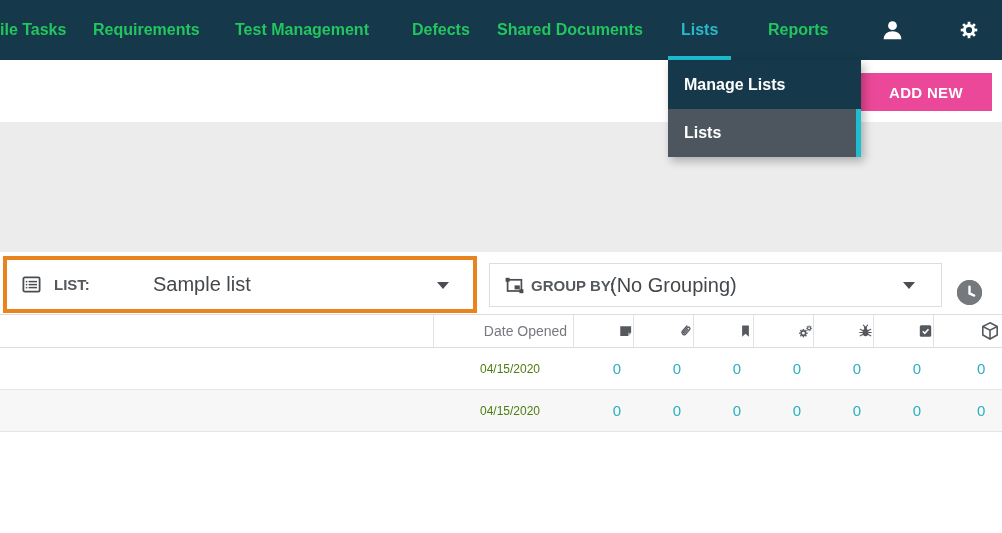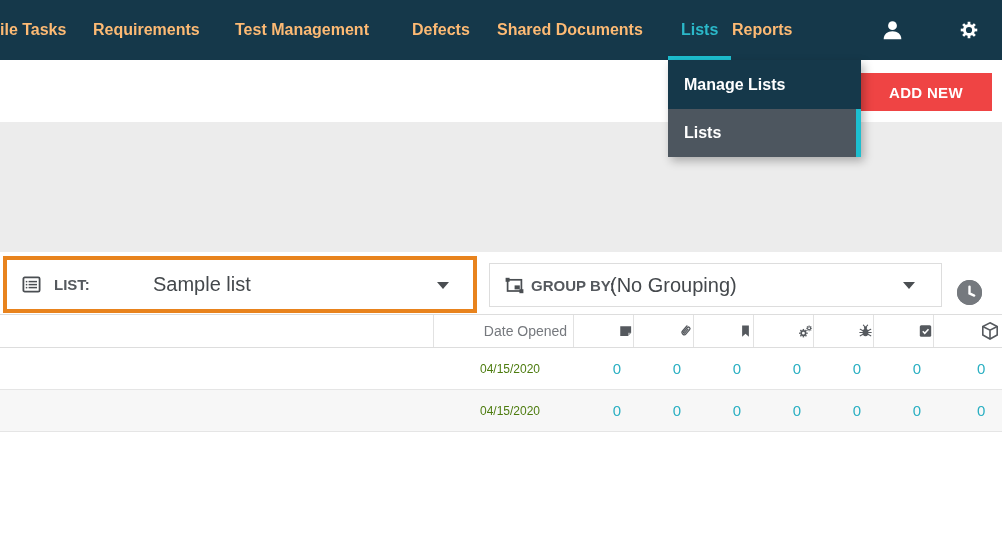--- a/index.html
+++ b/index.html
@@ -3,38 +3,38 @@
 <meta charset="utf-8">
 <style>
   * { margin:0; padding:0; box-sizing:border-box; }
   html,body { width:1002px; height:533px; overflow:hidden; background:#fff;
     font-family:"Liberation Sans","DejaVu Sans",sans-serif; }
   #screen { position:relative; width:1002px; height:533px; background:#fff; }
 
   
   .nav { position:absolute; left:0; top:0; width:1002px; height:60px; background:#15384a; }
   .nav-item { position:absolute; top:0; height:60px; line-height:60px;
-    color:#fdba74; font-size:16px; font-weight:bold; cursor:pointer; white-space:nowrap; }
+    color:#22c55e; font-size:16px; font-weight:bold; cursor:pointer; white-space:nowrap; }
   .nav-item.active { color:#2bb8c9; }
   .nav-underline { position:absolute; left:668px; top:56px; width:63px; height:4px; background:#1dbecf; }
   .nav-icon-btn { position:absolute; top:0; width:36px; height:60px; display:flex;
     align-items:center; justify-content:center; cursor:pointer; }
 
   
   .menu { position:absolute; left:668px; top:60px; width:193px; z-index:30;
     box-shadow:3px 4px 9px rgba(0,0,0,.28); }
   .menu-item { height:49px; line-height:49px; padding-left:16px; color:#fff;
     font-size:16px; font-weight:bold; cursor:pointer; }
   .menu-item.first { background:#15384a; }
   .menu-item.hovered { background:#4d565f; height:48px; line-height:48px;
     border-right:5px solid #1dbecf; }
 
   
   .add-new { position:absolute; left:860px; top:73px; width:132px; height:38px;
-    background:#ef4444; color:#fff; font-size:15px; font-weight:bold;
+    background:#ec4899; color:#fff; font-size:15px; font-weight:bold;
     border:none; letter-spacing:.3px; cursor:pointer; font-family:inherit; }
 
   
   .panel { position:absolute; left:0; top:122px; width:1002px; height:130px; background:#ececec; }
 
   .combo-list { position:absolute; left:3px; top:134px; width:474px; height:57px;
     background:#fff; border:4px solid #e8831d; cursor:pointer; }
   .combo-list .inner { position:relative; width:100%; height:100%; display:flex; align-items:center;gap:6px; }
   .combo-group { position:absolute; left:489px; top:141px; width:453px; height:44px;
     background:#fff; border:1px solid #ddd; display:flex; align-items:center; cursor:pointer; }
@@ -85,21 +85,21 @@
 
 <div id="screen">
 
   <div class="nav">
     <span class="nav-item" style="left:0">ile Tasks</span>
     <span class="nav-item" style="left:93px">Requirements</span>
     <span class="nav-item" style="left:235px">Test Management</span>
     <span class="nav-item" style="left:497px">Shared Documents</span>
     <span class="nav-item" style="left:412px">Defects</span>
     <span class="nav-item active" style="left:681px">Lists</span>
-    <span class="nav-item" style="left:732px">Reports</span>
+    <span class="nav-item" style="left:768px">Reports</span>
     <div class="nav-underline"></div>
 
     <span class="nav-icon-btn" style="left:874px">
       <svg width="23" height="23" viewBox="0 0 24 24">
         <circle cx="12" cy="7" r="4.6" fill="#fff"></circle>
         <path d="M2.8 21 c0-5.2 4.1-8.2 9.2-8.2 s9.2 3 9.2 8.2 z" fill="#fff"></path>
       </svg>
     </span>
     <span class="nav-icon-btn" style="left:951px">
       <svg width="22" height="22" viewBox="0 0 24 24">

